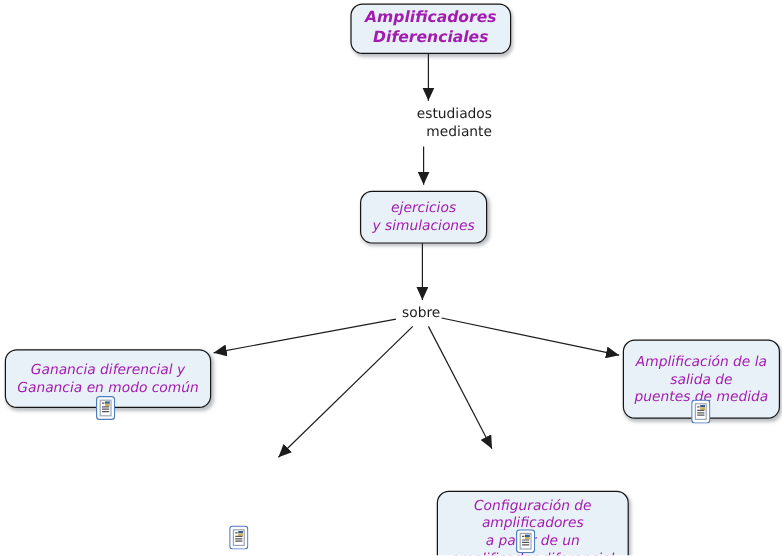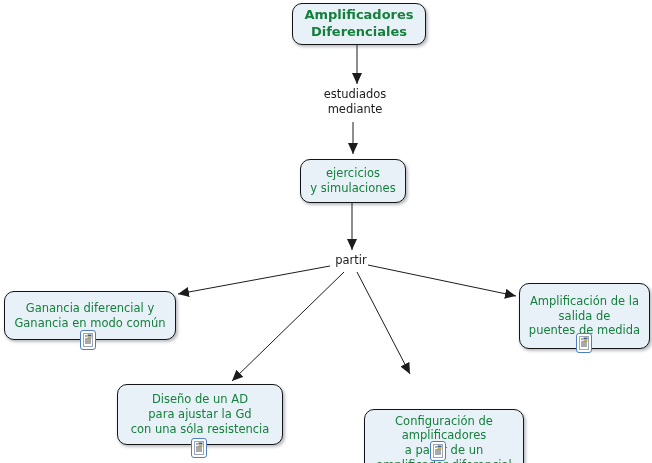--- a/index.html
+++ b/index.html
@@ -5,37 +5,37 @@
   html,body { margin:0; padding:0; background:#ffffff; }
   .canvas {
     position:relative; width:652px; height:463px; background:#ffffff;
     font-family:"DejaVu Sans","Liberation Sans",sans-serif; overflow:hidden;
   }
   .connector-layer { position:absolute; left:0; top:0; width:652px; height:463px; pointer-events:none; }
   .node {
     position:absolute; display:flex; align-items:center; justify-content:center;
     background:#e9f1f8; border:1px solid #151515; border-radius:10px;
     box-shadow:1.5px 2px 3px rgba(60,70,80,0.35);
-    font-size:11.5px; color:#15803d; text-align:center;
+    font-size:11.5px; color:#a21caf; text-align:center;font-style:italic;
   }
   .node-label { white-space:pre; line-height:1.28; }
   .root-node { font-weight:bold; font-size:13px; }
   .phrase {
     position:absolute; text-align:center; font-size:11.5px; color:#1c1c1c;
     white-space:pre; line-height:1.3;
   }
   .res-icon { position:absolute; width:16px; height:20px; cursor:pointer; }
   
   .pos-root      { left:292px; top:3px;   width:132px; height:40px; }
   .pos-method    { left:300px; top:159px; width:104px; height:42px;border-radius:10px; }
   .pos-ganancia  { left:4px;   top:291px; width:170px; height:47px;align-items:center; }
   .pos-diseno    { left:117px; top:384px; width:164px; height:59px; }
   .pos-config    { left:364px; top:377px; width:158px; height:66px;margin-top:32px; }
   .pos-ampl      { left:519px; top:283px; width:129px; height:64px;text-align:center; }
-  .pos-phrase-estudiados { left:300px; top:87px;  width:110px; }
+  .pos-phrase-estudiados { left:300px; top:87px;  width:110px;text-align:right; }
   .pos-phrase-sobre      { left:321px; top:253px; width:60px;  }
   .pos-icon-ganancia { left:80px;  top:330px; }
   .pos-icon-diseno   { left:191px; top:438px; }
   .pos-icon-config   { left:430px; top:441px; }
   .pos-icon-ampl     { left:576px; top:333px; }
 </style>
 </head>
 <body>
 
 <div class="canvas">
@@ -61,32 +61,27 @@
   </div>
 
   <div class="phrase pos-phrase-estudiados">estudiados
 mediante</div>
 
   <div class="node pos-method">
     <span class="node-label">ejercicios
 y simulaciones</span>
   </div>
 
-  <div class="phrase pos-phrase-sobre">partir</div>
+  <div class="phrase pos-phrase-sobre">sobre</div>
 
   <div class="node pos-ganancia">
     <span class="node-label">Ganancia diferencial y
 Ganancia en modo común</span>
   </div>
 
-  <div class="node pos-diseno">
-    <span class="node-label">Diseño de un AD
-para ajustar la Gd
-con una sóla resistencia</span>
-  </div>
 
   <div class="node pos-config">
     <span class="node-label">Configuración de
 amplificadores
 a partir de un
 amplificador diferencial</span>
   </div>
 
   <div class="node pos-ampl">
     <span class="node-label">Amplificación de la

